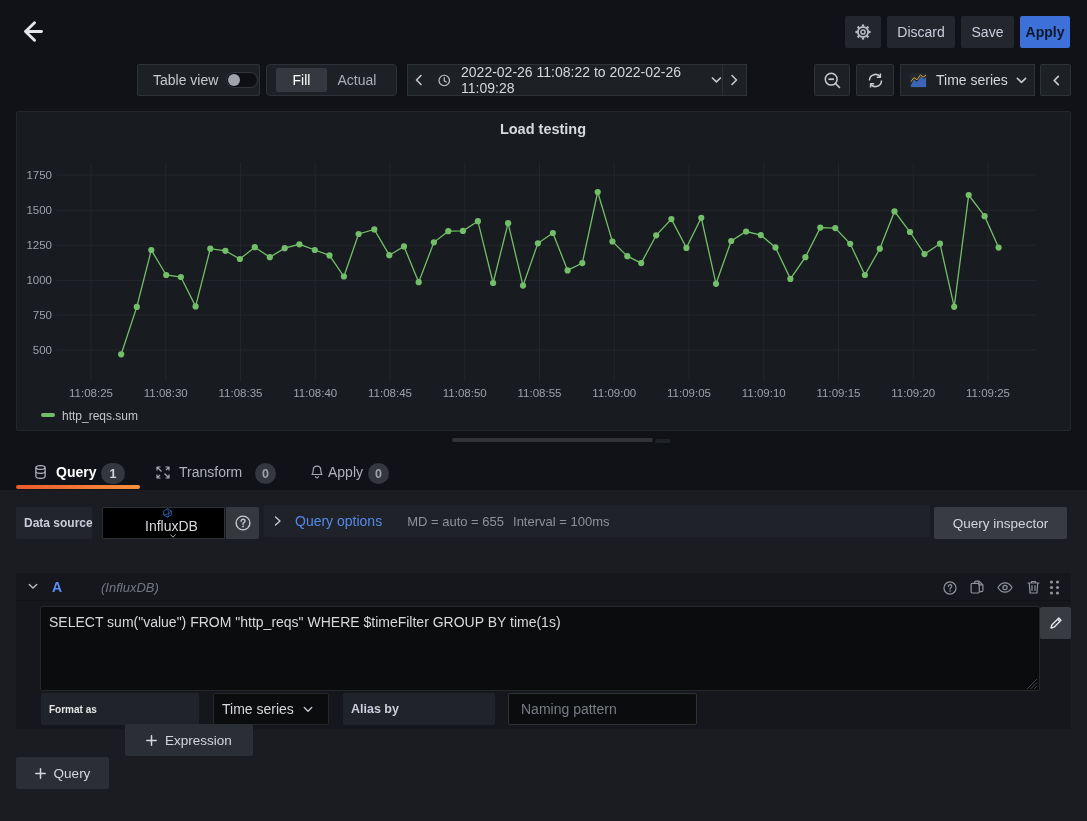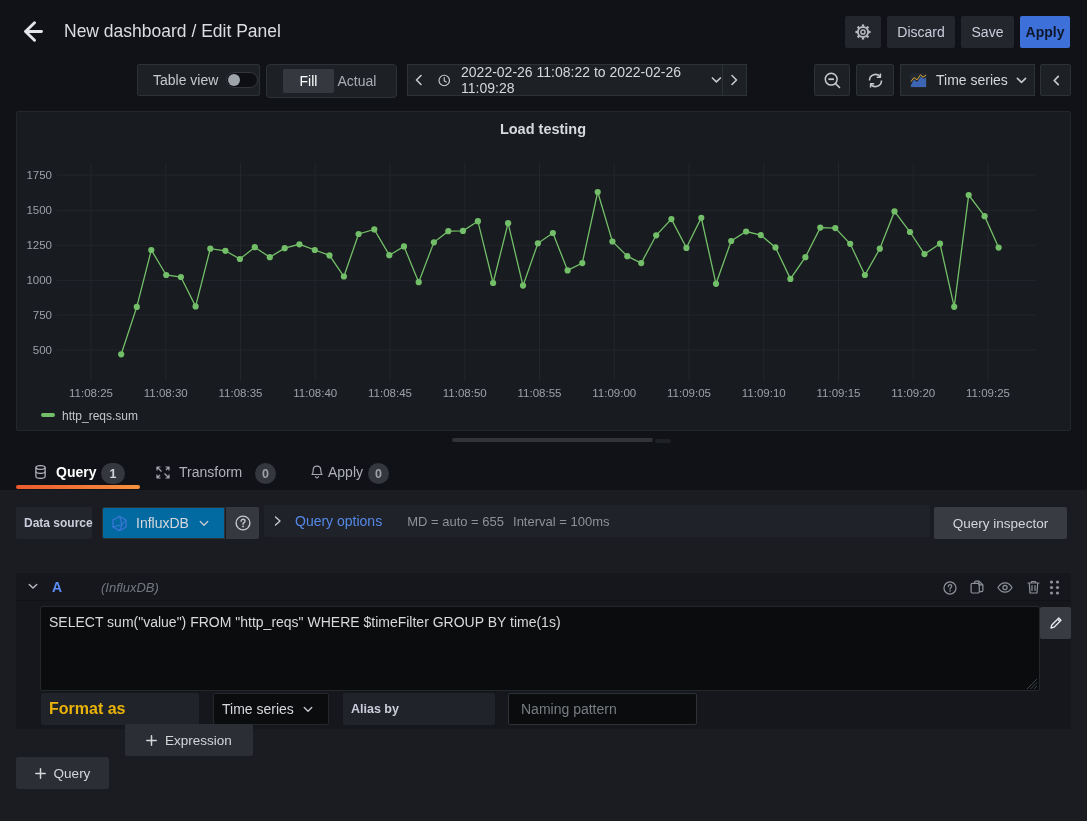--- a/index.html
+++ b/index.html
@@ -12,21 +12,20 @@
   svg { display:block; }
 </style>
 </head>
 <body>
 <div id="app">
   <div class="abs" style="left:0;top:490px;width:1087px;height:331px;background:#1a1c21;"></div>
 
   <svg class="abs" style="left:23px;top:21px" width="21" height="21" viewBox="0 0 21 21">
     <path d="M2.5 10.5 H18.5 M2.5 10.5 L11.5 1.7 M2.5 10.5 L11.5 19.3" stroke="#e4e5e9" stroke-width="2.9" fill="none" stroke-linecap="round" stroke-linejoin="round"></path>
   </svg>
-  <div class="abs" style="left:64px;top:21px;font-size:17.5px;color:#dcdde1;">New dashboard / Edit Panel</div>
 
   <div class="abs btn" style="left:845px;top:16px;width:36px;height:32px;background:#23262c;">
     <svg width="16" height="16" viewBox="0 0 16 16">
       <g stroke="#b3b6bc" stroke-width="2.3">
         <line x1="13.00" y1="8.00" x2="15.60" y2="8.00"></line>
         <line x1="11.54" y1="11.54" x2="13.37" y2="13.37"></line>
         <line x1="8.00" y1="13.00" x2="8.00" y2="15.60"></line>
         <line x1="4.46" y1="11.54" x2="2.63" y2="13.37"></line>
         <line x1="3.00" y1="8.00" x2="0.40" y2="8.00"></line>
         <line x1="4.46" y1="4.46" x2="2.63" y2="2.63"></line>
@@ -41,21 +40,21 @@
   <div class="abs btn" style="left:961px;top:16px;width:53px;height:32px;background:#23262c;color:#ccccdc;">Save</div>
   <div class="abs btn" style="left:1020px;top:16px;width:50px;height:32px;background:#3d71d9;color:#0f172a;font-weight:700;">Apply</div>
 
   <div class="abs tbtn btn" style="left:137px;top:64px;width:123px;height:32px;justify-content:flex-start;padding-left:15px;font-size:14px;">
     Table view
     <span style="display:inline-block;margin-left:8px;width:32px;height:16px;border-radius:8px;background:#0e0f13;border:1px solid #32353b;position:relative;">
       <span style="position:absolute;left:1px;top:1px;width:12px;height:12px;border-radius:50%;background:#9fa3aa;"></span>
     </span>
   </div>
 
-  <div class="abs tbtn" style="left:266px;top:64px;width:131px;height:32px;border-radius:4px;display:flex;align-items:center;padding:16px;">
+  <div class="abs tbtn" style="left:266px;top:64px;width:131px;height:32px;border-radius:4px;display:flex;align-items:center;padding:9px;">
     <span style="flex:0 0 51px;height:24px;background:#35383f;border-radius:2px;color:#fff;font-weight:500;display:flex;align-items:center;justify-content:center;font-size:14px;">Fill</span>
     <span style="flex:1;display:flex;align-items:center;justify-content:center;color:#aaadb4;font-size:14px;">Actual</span>
   </div>
 
   <div class="abs tbtn" style="left:407px;top:64px;width:340px;height:32px;display:flex;align-items:center;">
     <span style="width:26px;display:flex;justify-content:center;">
       <svg width="9" height="12" viewBox="0 0 9 12">
           <path d="M7 1.5 L2.5 6 L7 10.5" stroke="#c7c9ce" stroke-width="1.6" fill="none" stroke-linecap="round" stroke-linejoin="round"></path>
         </svg>
     </span>
@@ -261,21 +260,21 @@
   <div class="abs" style="left:311px;top:465px;">
     <svg width="12" height="14" viewBox="0 0 12 14">
       <path d="M6 1.2 C3.5 1.2 2.2 3 2.2 5.2 C2.2 8.2 1 9.5 1 9.5 H11 C11 9.5 9.8 8.2 9.8 5.2 C9.8 3 8.5 1.2 6 1.2 Z" fill="none" stroke="#a6a9b0" stroke-width="1.2" stroke-linejoin="round"></path>
       <path d="M4.6 11.6 C4.9 12.5 5.4 12.9 6 12.9 C6.6 12.9 7.1 12.5 7.4 11.6" fill="none" stroke="#a6a9b0" stroke-width="1.2" stroke-linecap="round"></path>
     </svg>
   </div>
   <div class="abs" style="left:328px;top:464px;font-size:14px;color:#aeb1b8;">Apply</div>
   <div class="abs" style="left:368px;top:463px;width:21px;height:21px;border-radius:11px;background:#34373d;color:#9da1a8;font-size:12.5px;font-weight:bold;display:flex;align-items:center;justify-content:center;">0</div>
 
   <div class="abs" style="left:16px;top:507px;width:76px;height:32px;background:#22252b;border-radius:2px;display:flex;align-items:center;padding-left:8px;color:#ccccdc;font-size:12px;font-weight:bold;white-space:nowrap;">Data source</div>
-  <div class="abs" style="left:102px;top:507px;width:123px;height:32px;background:#0369a1;border:1px solid #2c3235;border-radius:2px 0 0 2px;display:flex;align-items:center;padding-left:8px;">
+  <div class="abs" style="left:102px;top:507px;width:123px;height:32px;background:#000000;border:1px solid #2c3235;border-radius:2px 0 0 2px;display:flex;align-items:center;padding-left:8px;flex-direction:column;">
     <svg width="17" height="17" viewBox="0 0 17 17">
       <path d="M8.5 1.2 L15 5 V12 L8.5 15.8 L2 12 V5 Z" fill="none" stroke="#3a76d8" stroke-width="1.3" stroke-linejoin="round"></path>
       <path d="M8.5 1.2 L11 9.5 L2 12 M11 9.5 L8.5 15.8 M11 9.5 L15 5" fill="none" stroke="#3a76d8" stroke-width="1.1" stroke-linejoin="round"></path>
     </svg>
     <span style="margin-left:8px;color:#d6d7db;font-size:14px;">InfluxDB</span>
     <svg width="10" height="7" viewBox="0 0 11 7" style="margin-left:10px;">
         <path d="M1.4 1.4 L5.5 5.4 L9.6 1.4" stroke="#c7c9ce" stroke-width="1.5" fill="none" stroke-linecap="round" stroke-linejoin="round"></path>
       </svg>
   </div>
   <div class="abs" style="left:226px;top:507px;width:33px;height:32px;background:#35383f;border-radius:0 2px 2px 0;display:flex;align-items:center;justify-content:center;">
@@ -339,21 +338,21 @@
       <line x1="10" y1="13" x2="13" y2="10"></line>
     </g>
   </svg>
   <div class="abs btn" style="left:1040px;top:607px;width:31px;height:32px;background:#383b42;">
     <svg width="14" height="14" viewBox="0 0 14 14">
       <path d="M2 12 L2.8 9 L9.8 2 L12 4.2 L5 11.2 L2 12 Z" fill="none" stroke="#e8e9ec" stroke-width="1.3" stroke-linejoin="round"></path>
       <path d="M8.6 3.2 L10.8 5.4" stroke="#e8e9ec" stroke-width="1.3"></path>
     </svg>
   </div>
 
-  <div class="abs" style="left:41px;top:693px;width:158px;height:32px;background:#202329;border-radius:2px;display:flex;align-items:center;padding-left:8px;color:#eab308;font-size:16px;font-weight:bold;">Format as</div>
+  <div class="abs" style="left:41px;top:693px;width:158px;height:32px;background:#202329;border-radius:2px;display:flex;align-items:center;padding-left:8px;color:#e5e5e5;font-size:10px;font-weight:bold;">Format as</div>
   <div class="abs" style="left:213px;top:693px;width:116px;height:32px;background:#0b0c0e;border:1px solid #24272c;border-radius:2px;display:flex;align-items:center;padding-left:8px;">
     <span style="color:#d6d7db;font-size:14px;">Time series</span>
     <svg width="10" height="7" viewBox="0 0 11 7" style="margin-left:9px;">
         <path d="M1.4 1.4 L5.5 5.4 L9.6 1.4" stroke="#c7c9ce" stroke-width="1.5" fill="none" stroke-linecap="round" stroke-linejoin="round"></path>
       </svg>
   </div>
   <div class="abs" style="left:343px;top:693px;width:152px;height:32px;background:#202329;border-radius:2px;display:flex;align-items:center;padding-left:8px;color:#ccccdc;font-size:12.5px;font-weight:bold;">Alias by</div>
   <div class="abs" style="left:508px;top:693px;width:189px;height:32px;background:#0b0c0e;border:1px solid #2c3235;border-radius:2px;display:flex;align-items:center;padding-left:12px;color:#787c83;font-size:14px;">Naming pattern</div>
 
   <div class="abs btn" style="left:16px;top:757px;width:93px;height:32px;background:#2b2e34;color:#d5d6da;font-size:13.5px;font-weight:500;">

